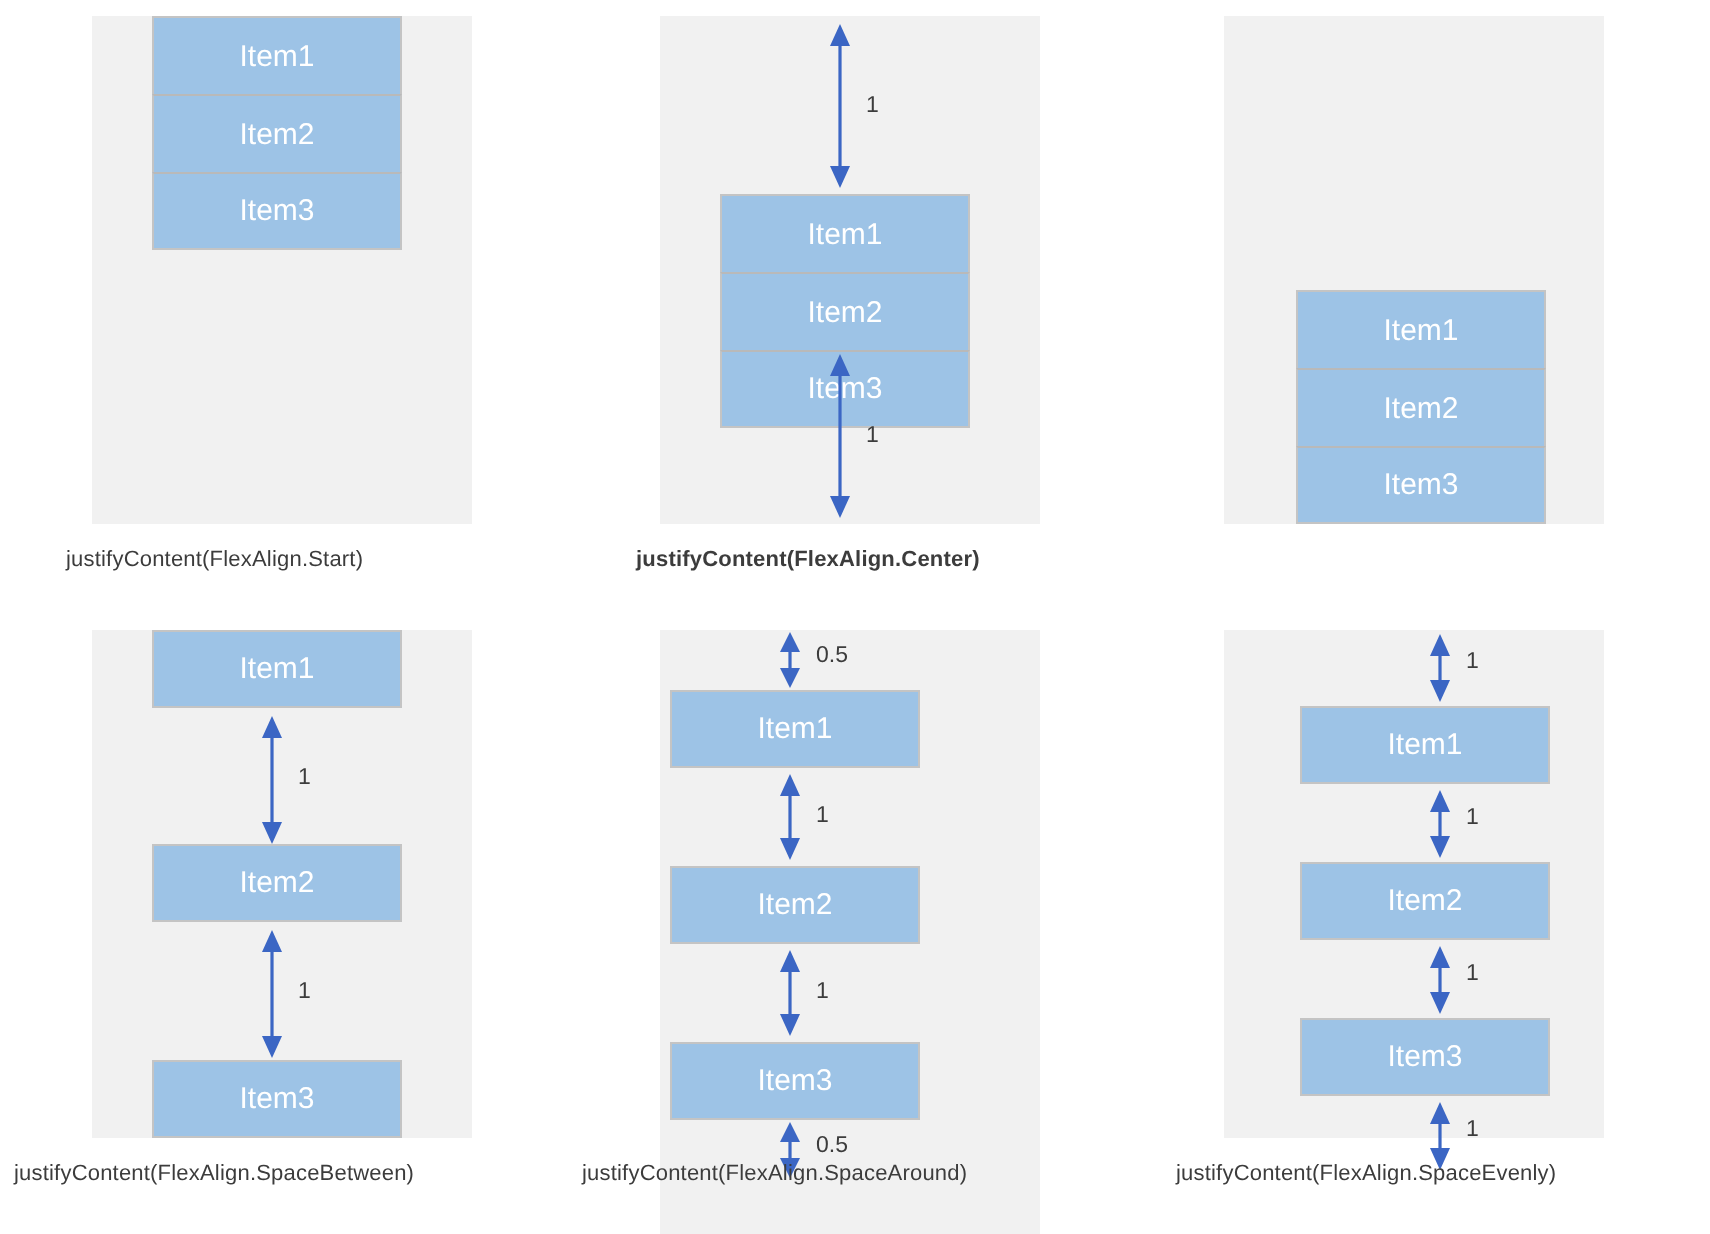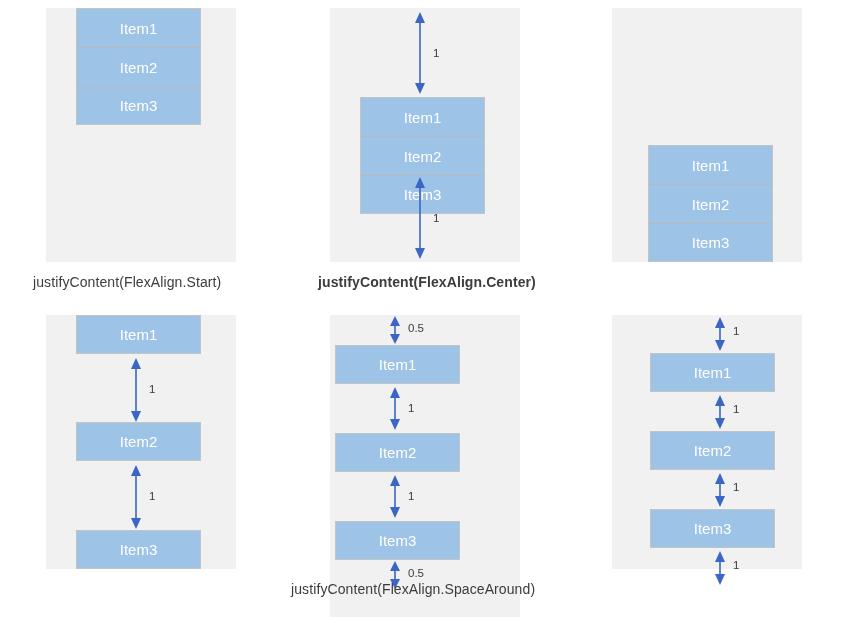--- a/index.html
+++ b/index.html
@@ -15,21 +15,21 @@
   
   .cell{position:absolute;}
   .panel{
     position:relative;
     background:#f1f1f1;
     box-sizing:border-box;
   }
   .caption{
     position:absolute;
     white-space:nowrap;
-    font-size:14px;
+    font-size:11px;
     color:#3c3c3c;
     letter-spacing:0.1px;
   }
 
   
   .stack{
     position:absolute;
     display:flex;
     flex-direction:column;
     box-sizing:border-box;
@@ -148,20 +148,21 @@
         <svg width="14" height="64" viewBox="0 0 14 64" aria-hidden="true">
           <line x1="7" y1="6" x2="7" y2="58" stroke="#3b66c4" stroke-width="1.6"></line>
           <polygon points="7,0 12,11 2,11" fill="#3b66c4"></polygon>
           <polygon points="7,64 12,53 2,53" fill="#3b66c4"></polygon>
         </svg>
       </div>
       <div class="alabel" style="left:103px;top:176px;">1</div>
 
       <div class="fitem" style="left:30px;top:215px;width:125px;height:39px;">Item3</div>
     </div>
+    <div class="caption" style="left:-39px;top:266px;">justifyContent(FlexAlign.SpaceBetween)</div>
   </div>
 
   <div class="cell" style="left:330px;top:315px;width:190px;height:290px;">
     <div class="panel" style="width:190px;height:316px;">
 
       <div class="arrow" style="left:58px;top:1px;">
         <svg width="14" height="28" viewBox="0 0 14 28" aria-hidden="true">
           <line x1="7" y1="5" x2="7" y2="23" stroke="#3b66c4" stroke-width="1.6"></line>
           <polygon points="7,0 12,10 2,10" fill="#3b66c4"></polygon>
           <polygon points="7,28 12,18 2,18" fill="#3b66c4"></polygon>
@@ -243,15 +244,16 @@
 
       <div class="arrow" style="left:101px;top:236px;">
         <svg width="14" height="34" viewBox="0 0 14 34" aria-hidden="true">
           <line x1="7" y1="6" x2="7" y2="28" stroke="#3b66c4" stroke-width="1.6"></line>
           <polygon points="7,0 12,11 2,11" fill="#3b66c4"></polygon>
           <polygon points="7,34 12,23 2,23" fill="#3b66c4"></polygon>
         </svg>
       </div>
       <div class="alabel" style="left:121px;top:245px;">1</div>
     </div>
+    <div class="caption" style="left:-24px;top:266px;">justifyContent(FlexAlign.SpaceEvenly)</div>
   </div>
 
 </div>
 
 </body></html>

